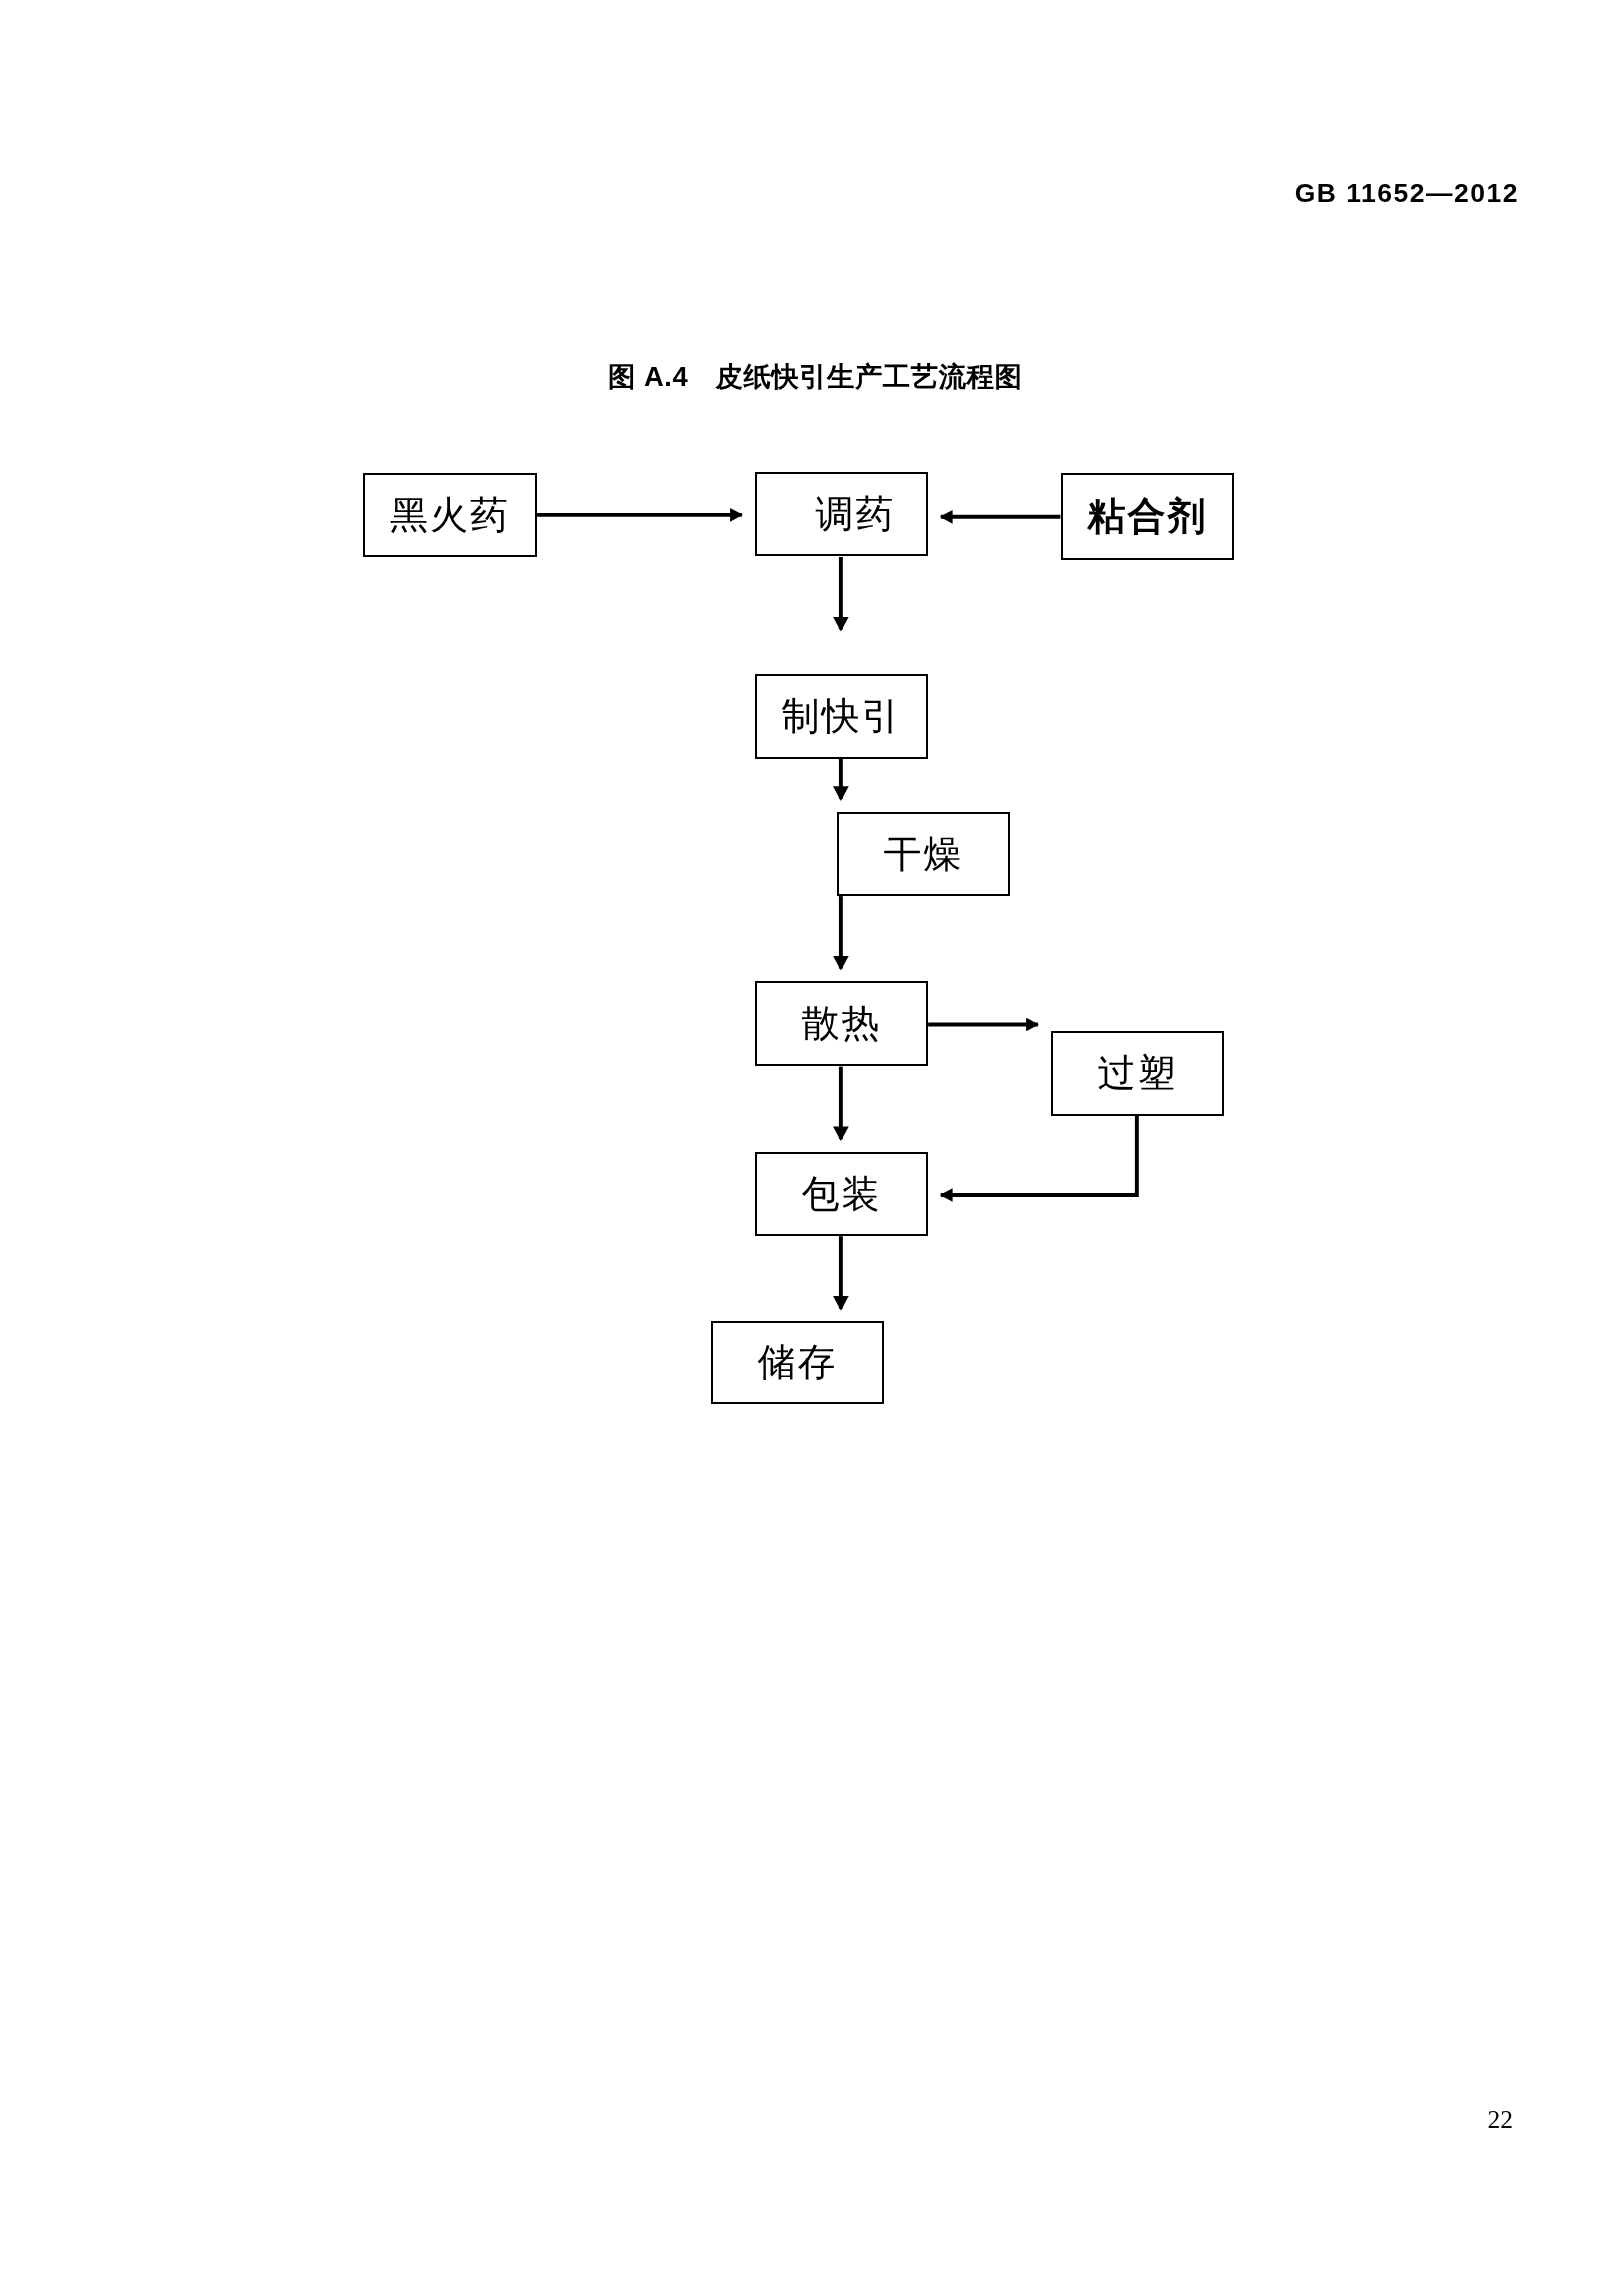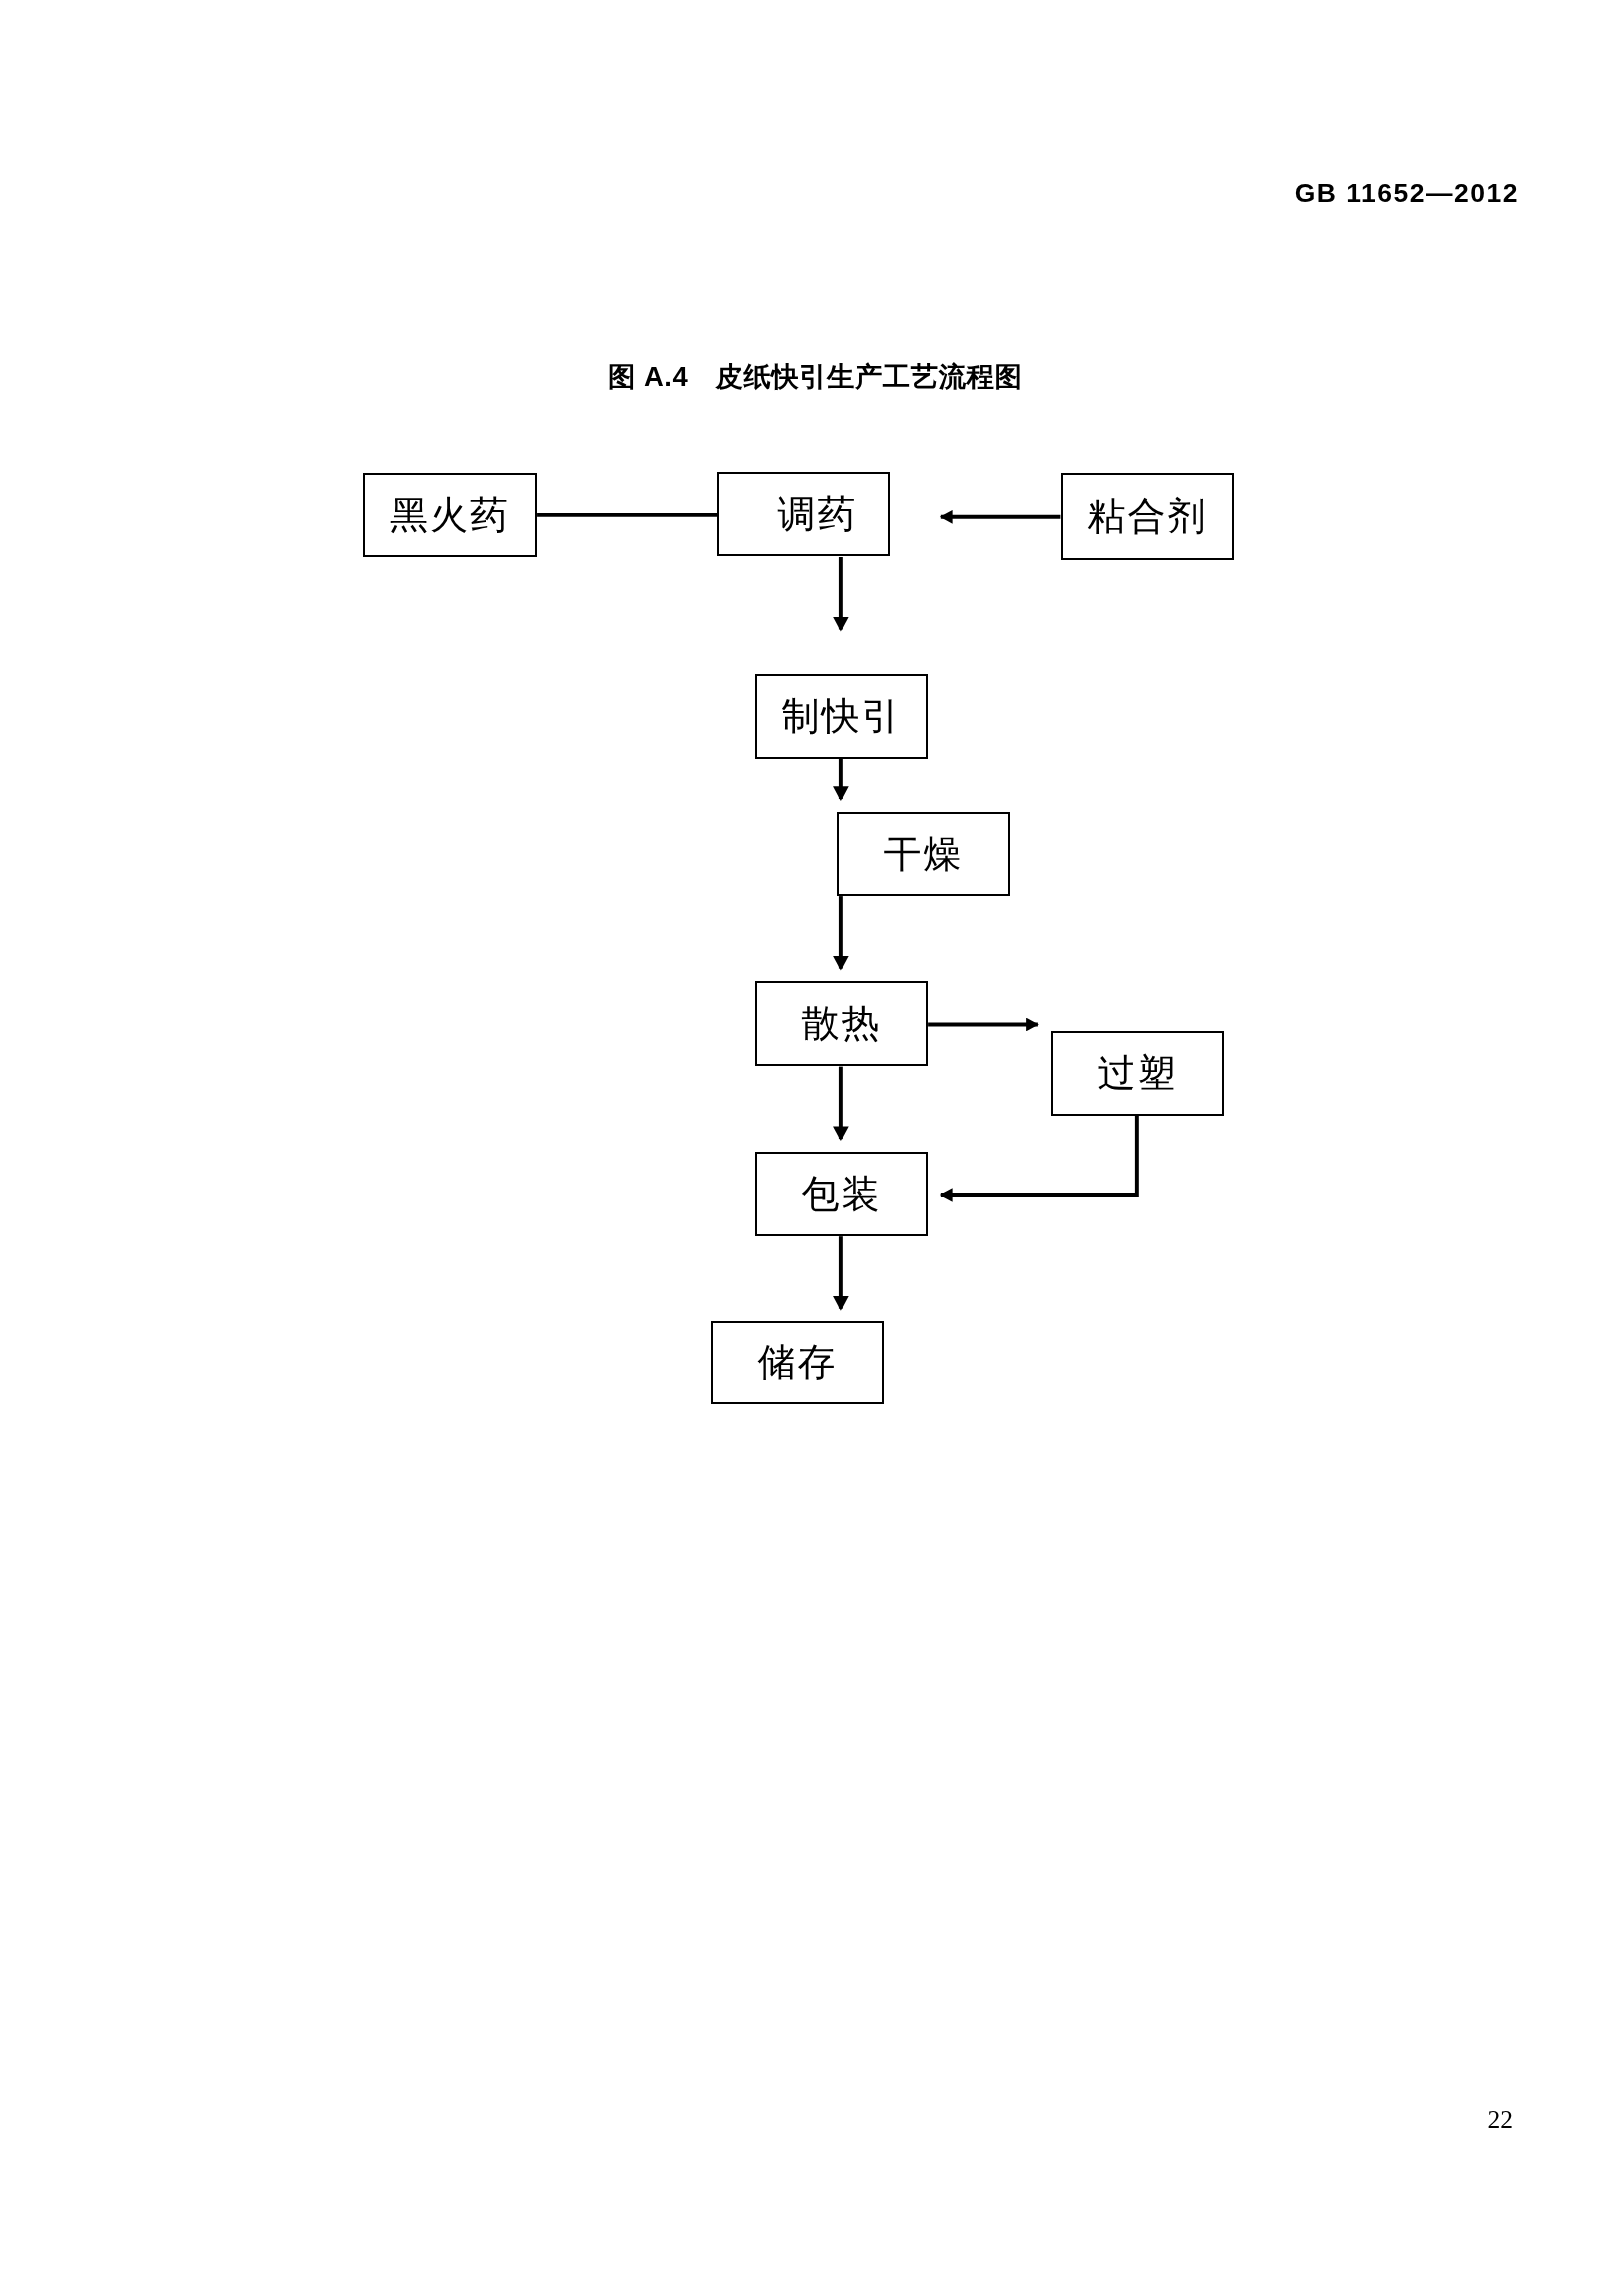--- a/index.html
+++ b/index.html
@@ -71,22 +71,22 @@
     justify-content: center;
     font-family: "Liberation Serif", "DejaVu Serif", serif;
     font-size: 38px;
     letter-spacing: 2px;
     color: #000;
     z-index: 3;
   }
 
   
   .n-heihuoyao { left: 363px;  top: 473px;  width: 174px; height: 84px; }
-  .n-tiaoyao   { left: 717px;  top: 472px;  width: 173px; height: 84px; padding-left: 28px; }
-  .n-zhanheji  { left: 1061px; top: 473px;  width: 173px; height: 87px; }
+  .n-tiaoyao   { left: 755px;  top: 472px;  width: 173px; height: 84px; padding-left: 28px; }
+  .n-zhanheji  { left: 1061px; top: 473px;  width: 173px; height: 87px; font-weight: bold; }
   .n-zhikuaiyin{ left: 755px;  top: 642px;  width: 173px; height: 85px; margin-top: 32px; }
   .n-ganzao    { left: 793px;  top: 812px;  width: 173px; height: 84px; margin-left: 44px; }
   .n-sanre     { left: 755px;  top: 981px; width: 173px; height: 85px; text-align: right; }
   .n-guosu     { left: 1051px; top: 1031px; width: 173px; height: 85px; }
   .n-baozhuang { left: 755px;  top: 1152px; width: 173px; height: 84px; }
   .n-chucun    { left: 711px;  top: 1321px; width: 173px; height: 83px; }
 
   
   #connectors {
     position: absolute;

